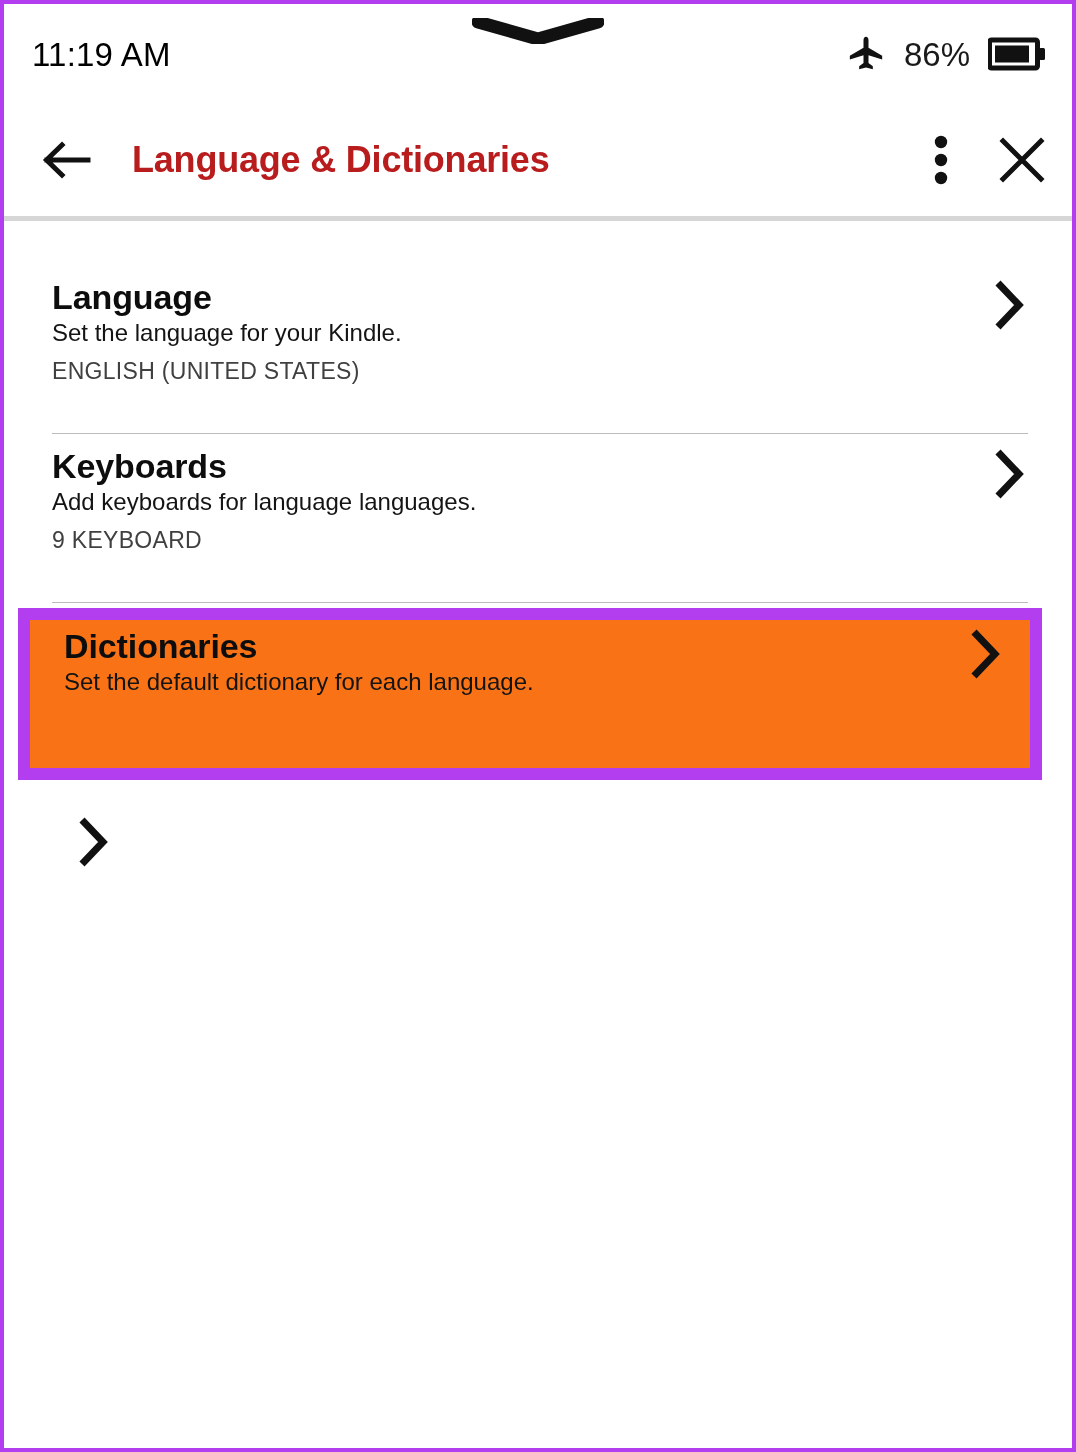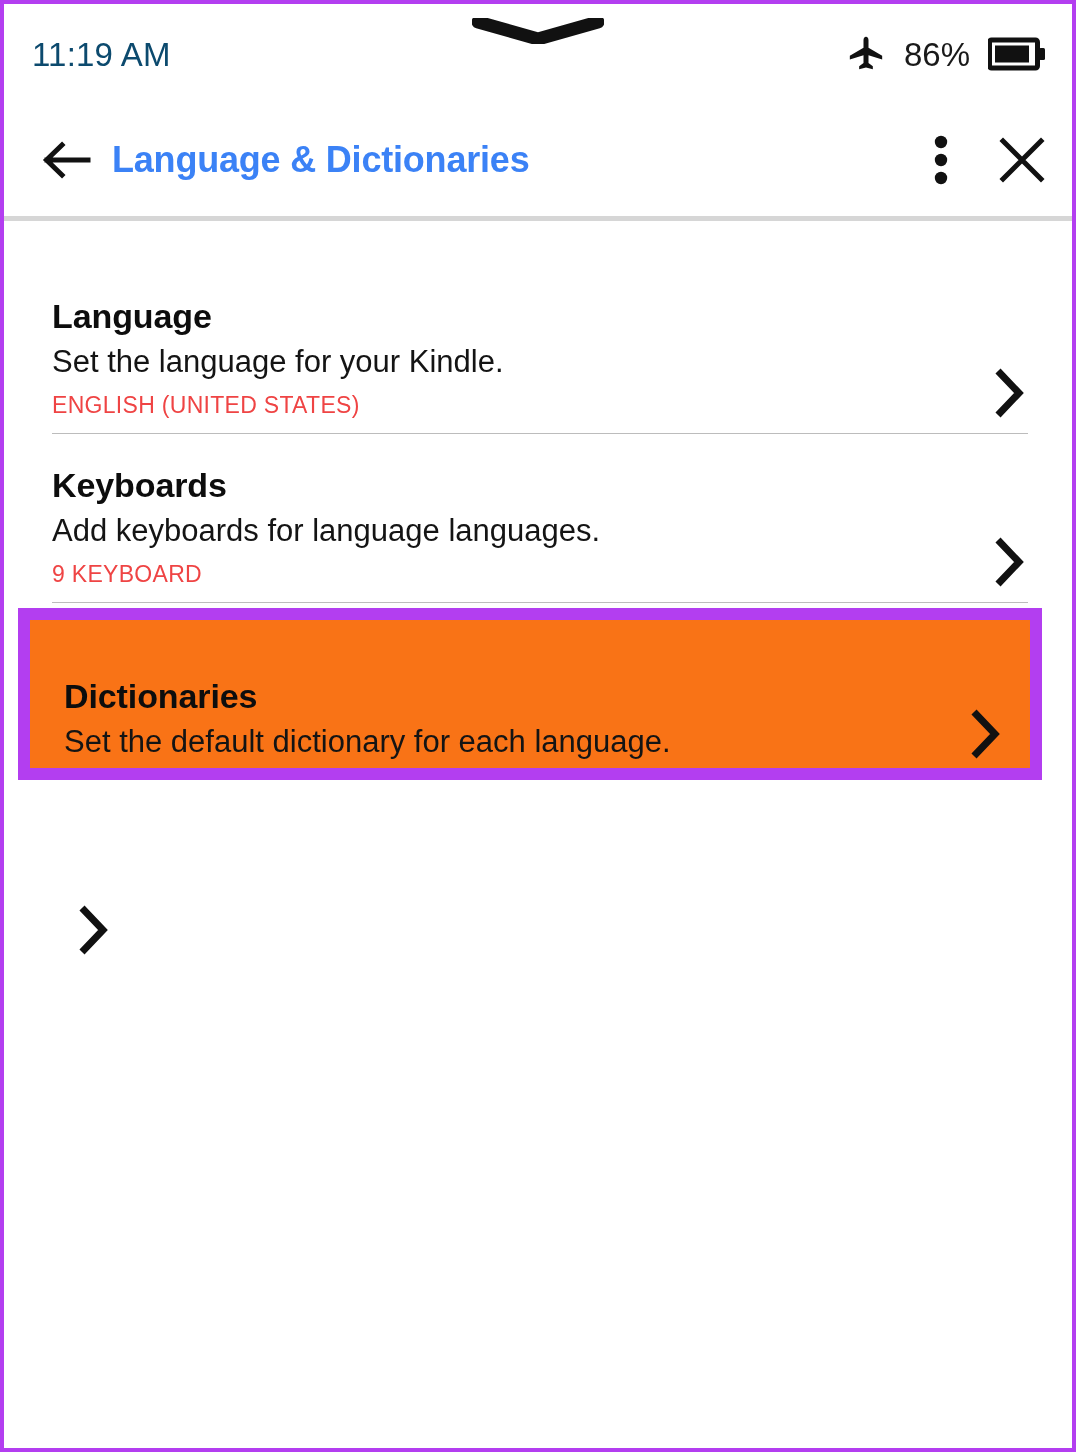--- a/index.html
+++ b/index.html
@@ -27,21 +27,21 @@
     height: 100px;
     display: flex;
     align-items: center;
     justify-content: space-between;
     padding: 0 26px 0 28px;
   }
 
   .status-time {
     font-size: 33px;
     font-weight: 400;
-    color: #0c4a6e;
+    color: #000000;
     letter-spacing: 0.2px;
     line-height: 1;
   }
 
   .status-right {
     display: flex;
     align-items: center;
     gap: 18px;
     text-align: center;
   }
@@ -68,22 +68,22 @@
     height: 112px;
     display: flex;
     align-items: center;
     padding: 0 26px 0 36px;
     position: relative;
   }
 
   .appbar-title {
     font-size: 36px;
     font-weight: 700;
-    color: #3b82f6;
-    margin-left: 20px;
+    color: #b91c1c;
+    margin-left: 40px;
     letter-spacing: -0.2px;
     flex: 1;
   }
 
   .appbar-actions {
     display: flex;
     align-items: center;
     gap: 48px;
   }
 
@@ -100,47 +100,46 @@
   }
 
   
   .list {
     padding-top: 0;
   }
 
   .row {
     position: relative;
     display: flex;
-    align-items: flex-end;
+    align-items: flex-start;
     padding: 0 44px 0 48px;
     min-height: 150px;
   }
 
   .row-text { flex: 1; }
 
   .row-title {
     font-size: 34px;
     font-weight: 700;
     color: #0d0d0d;
     line-height: 1.18;
     letter-spacing: -0.1px;
   }
 
   .row-desc {
-    font-size: 31px;
+    font-size: 24px;
     font-weight: 400;
     color: #141414;
     line-height: 1.3;
-    margin-top: 6px;
   }
 
   .row-value {
     font-size: 23px;
     font-weight: 400;
-    color: #ef4444;
+    color: #404040;
     line-height: 1.3;
     margin-top: 9px;
     letter-spacing: 0.3px;
   }
 
   .row-chevron {
     flex: 0 0 auto;
     margin-left: 20px;
     display: flex;
     align-items: center;

